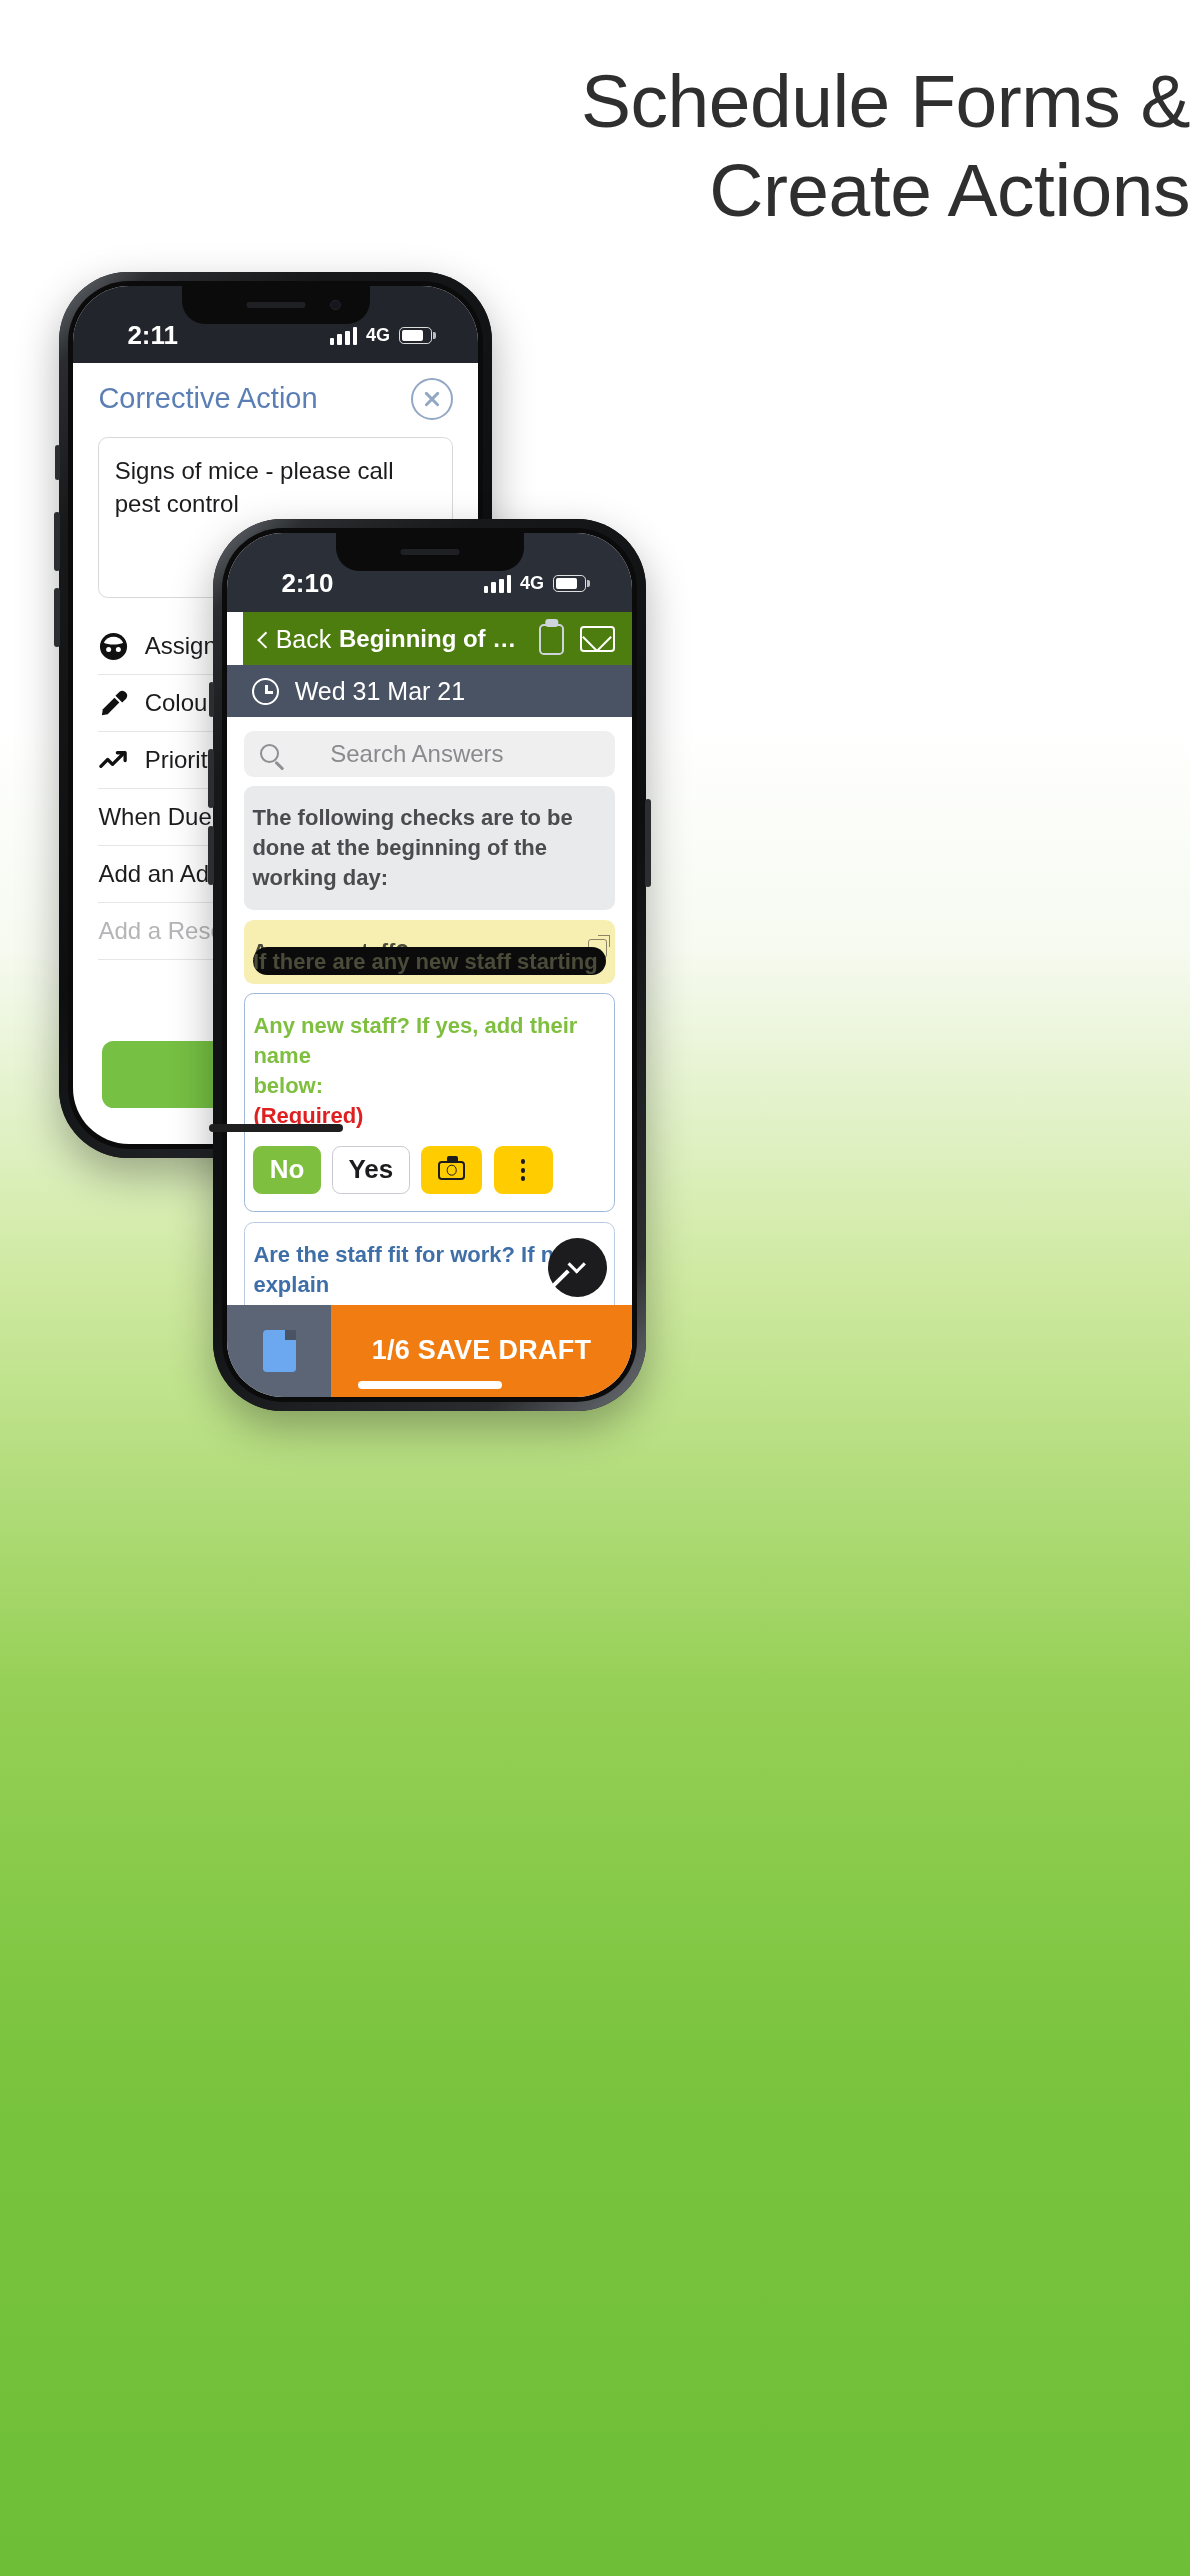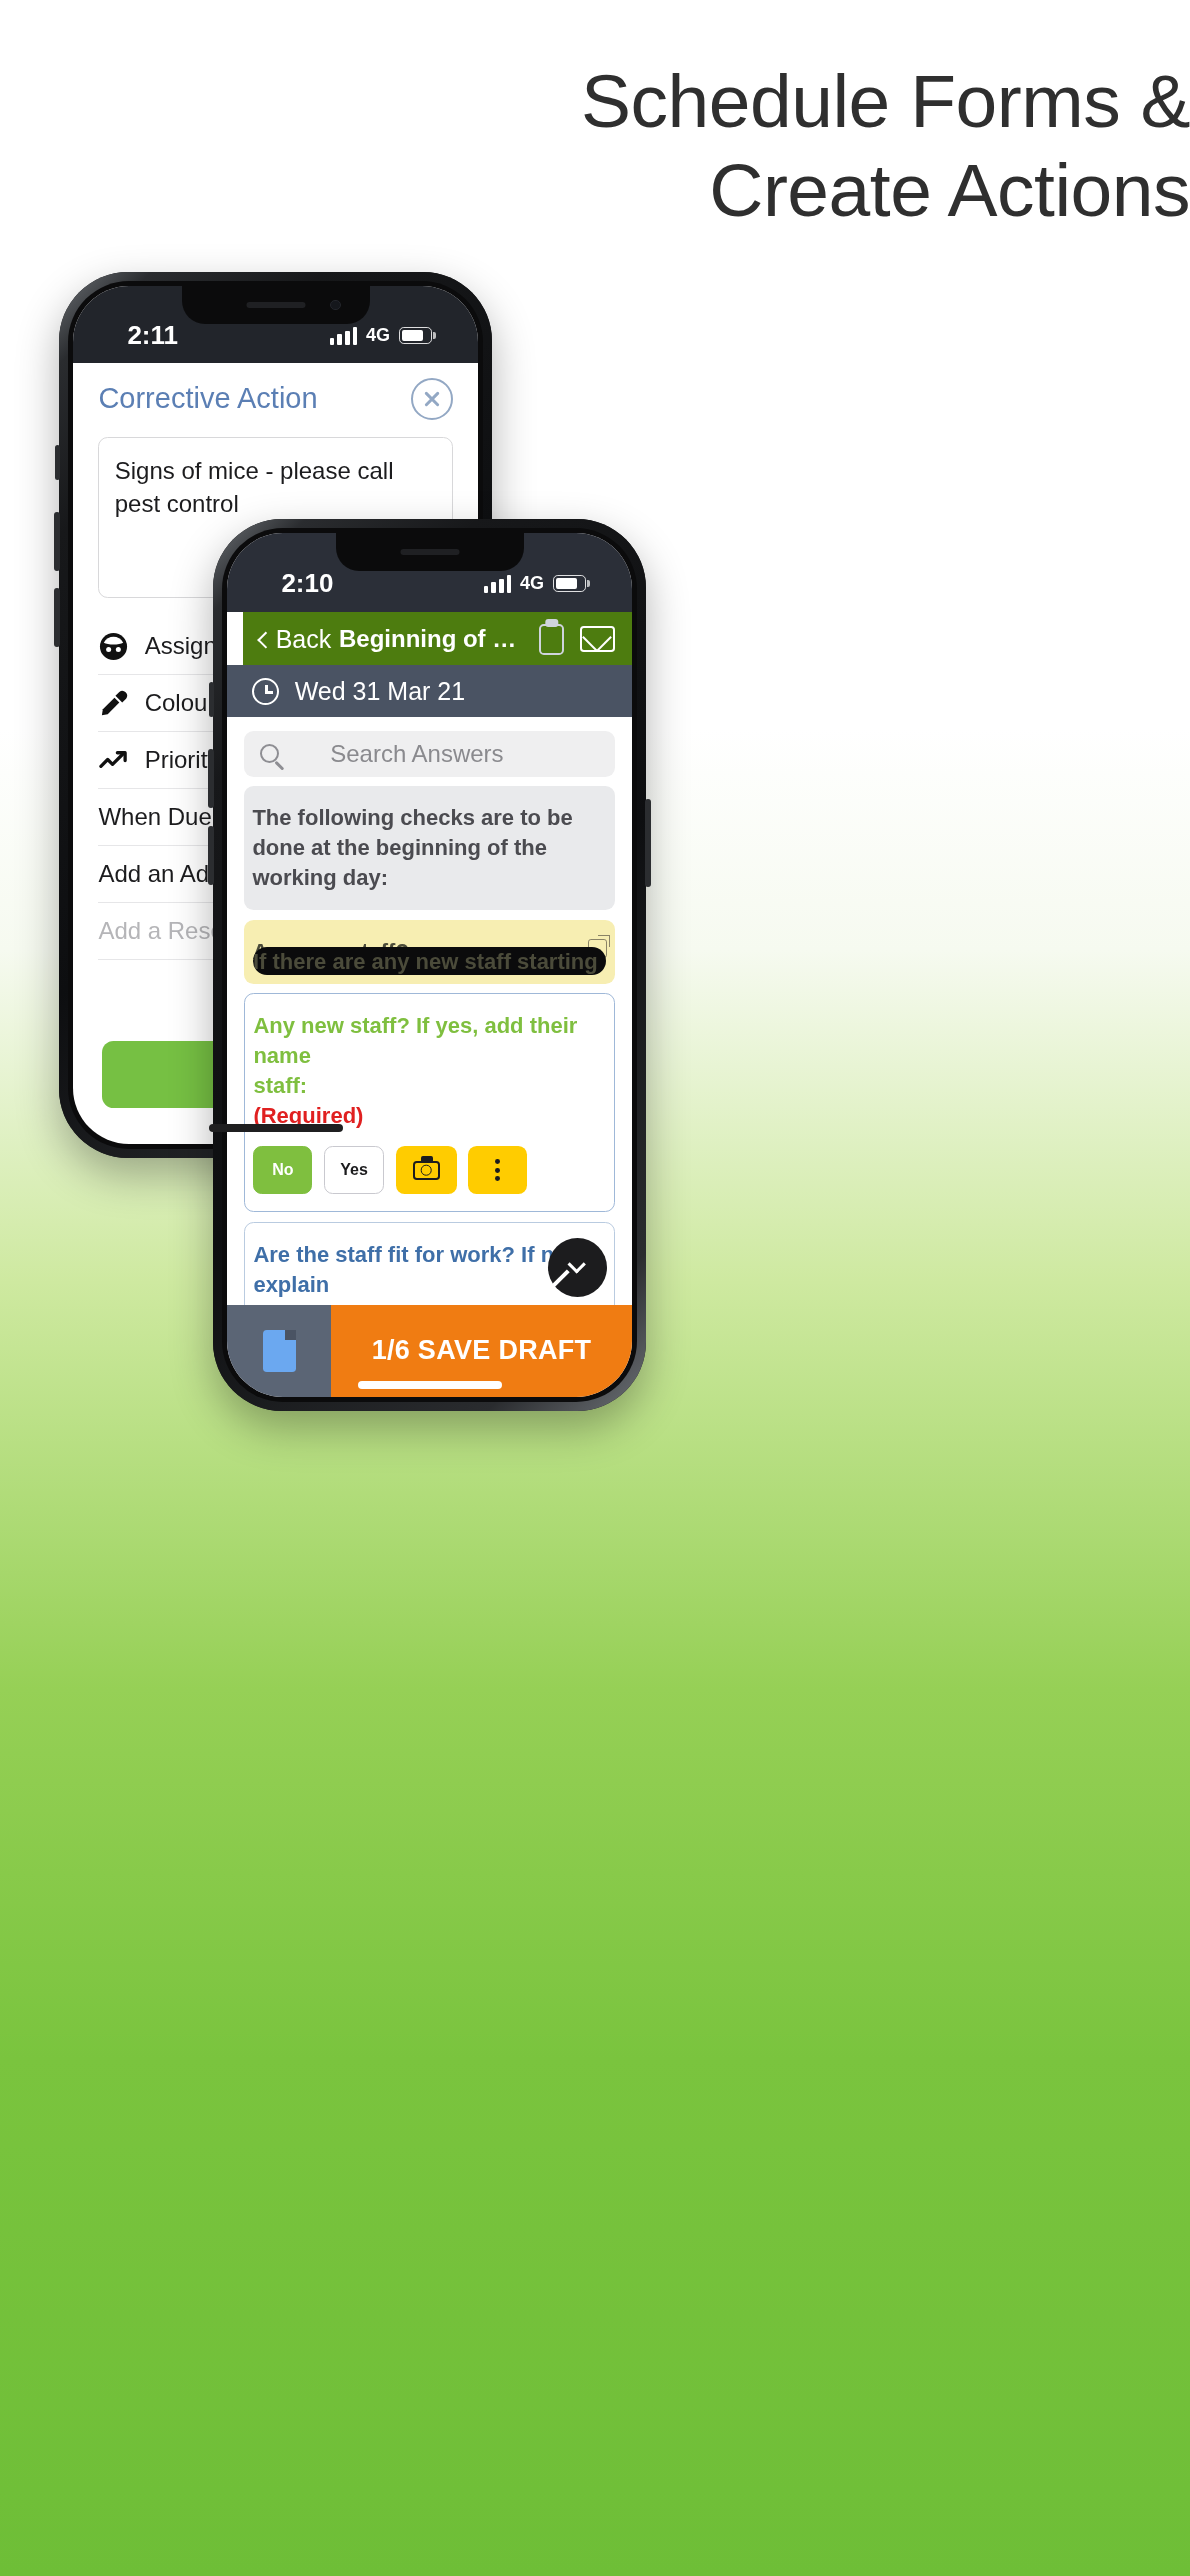--- a/index.html
+++ b/index.html
@@ -243,21 +243,21 @@
   }
   .ic-ext::after {
     content:""; position:absolute; right:-4.8px; top:-4.8px; width:11.5px; height:11.5px;
     border-top:1.9px solid #8a8366; border-right:1.9px solid #8a8366;
   }
   .card-yellow .body { margin-top:19px; color:#4b4b3a; }
 
   .btn-row { display:flex; align-items:center; gap:11.5px; margin-top:15.3px; }
   .opt {
     min-width:59px; height:48px; border-radius:8.6px; border:1.9px solid #c9c9cf;
-    background:#fff; color:#1c1c1e; font-size:16px;
+    background:#fff; color:#1c1c1e; font-size:26px;
     display:flex; align-items:center; justify-content:center; padding:0 15.3px;
   }
   .opt.sel { background:#7fbf3f; border-color:#7fbf3f; color:#fff; }
   .btn-yellow {
     min-width:59px; height:48px; border-radius:8.6px; background:#ffcc00;
     display:flex; align-items:center; justify-content:center; padding:0 17px;
   }
   .ic-cam {
     width:27px; height:19px; border:2.9px solid #1c1c1e; border-radius:3.8px; position:relative;
   }
@@ -459,21 +459,21 @@
         <div class="card card-yellow">
           <div class="card-title-row">
             <span>Any new staff?</span>
             <span class="ic-ext"></span>
           </div>
           <div class="body">If there are any new staff starting ensure that they have had induction training.</div>
         </div>
 
         <div class="card card-white">
           <div class="q-green">Any new staff? If yes, add their name</div>
-          <div class="q-green">staff:</div>
+          <div class="q-green">below:</div>
           <div class="req">(Required)</div>
           <div class="btn-row">
             <div class="opt sel">No</div>
             <div class="opt">Yes</div>
             <div class="btn-yellow">
               <span class="ic-cam"></span>
             </div>
             <div class="btn-yellow">
               <span class="ic-dots">
                   <i></i>

